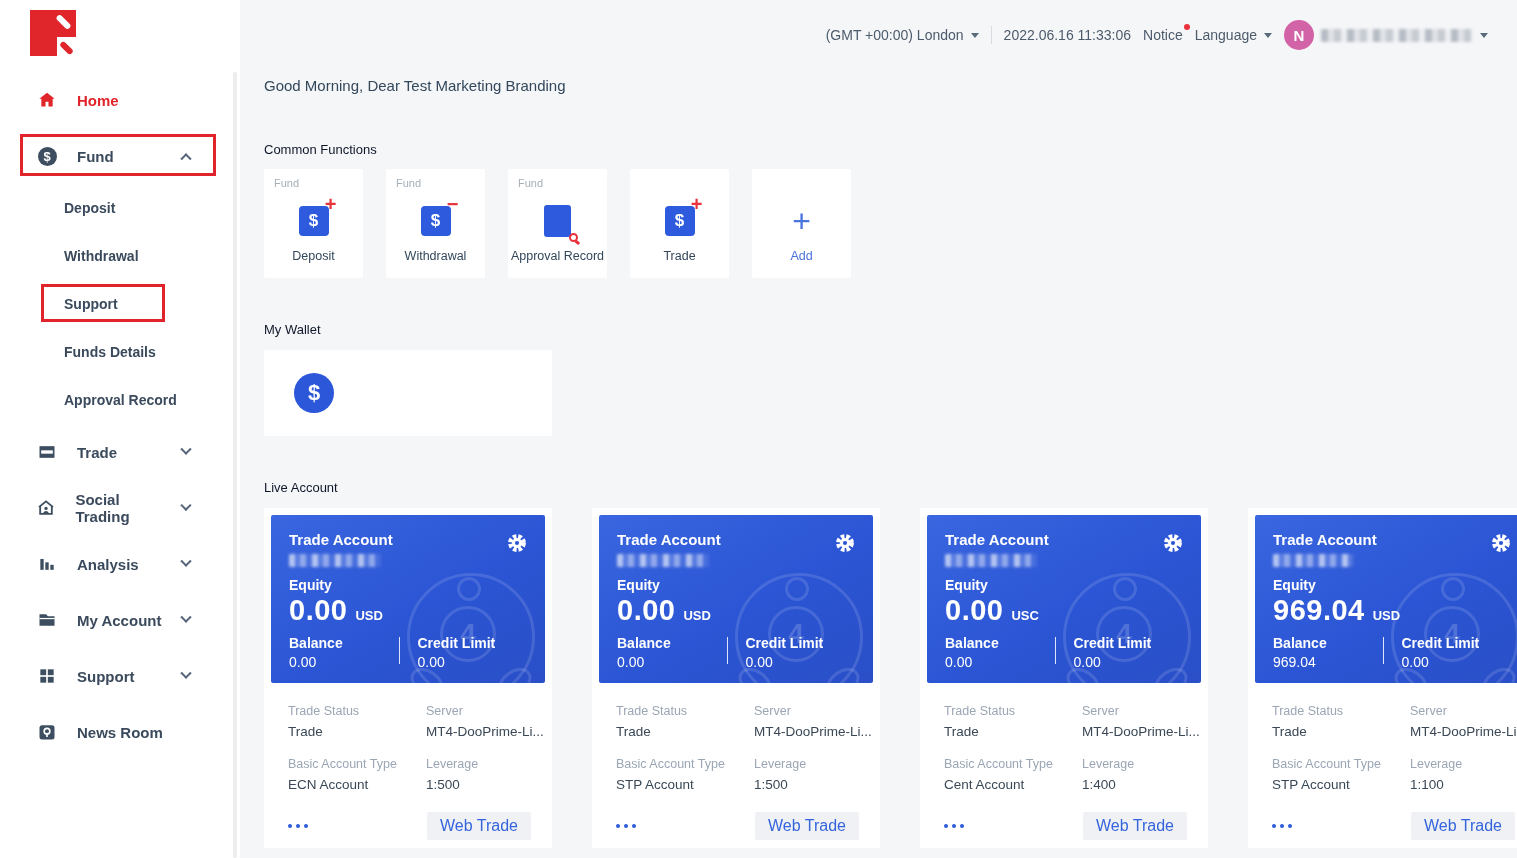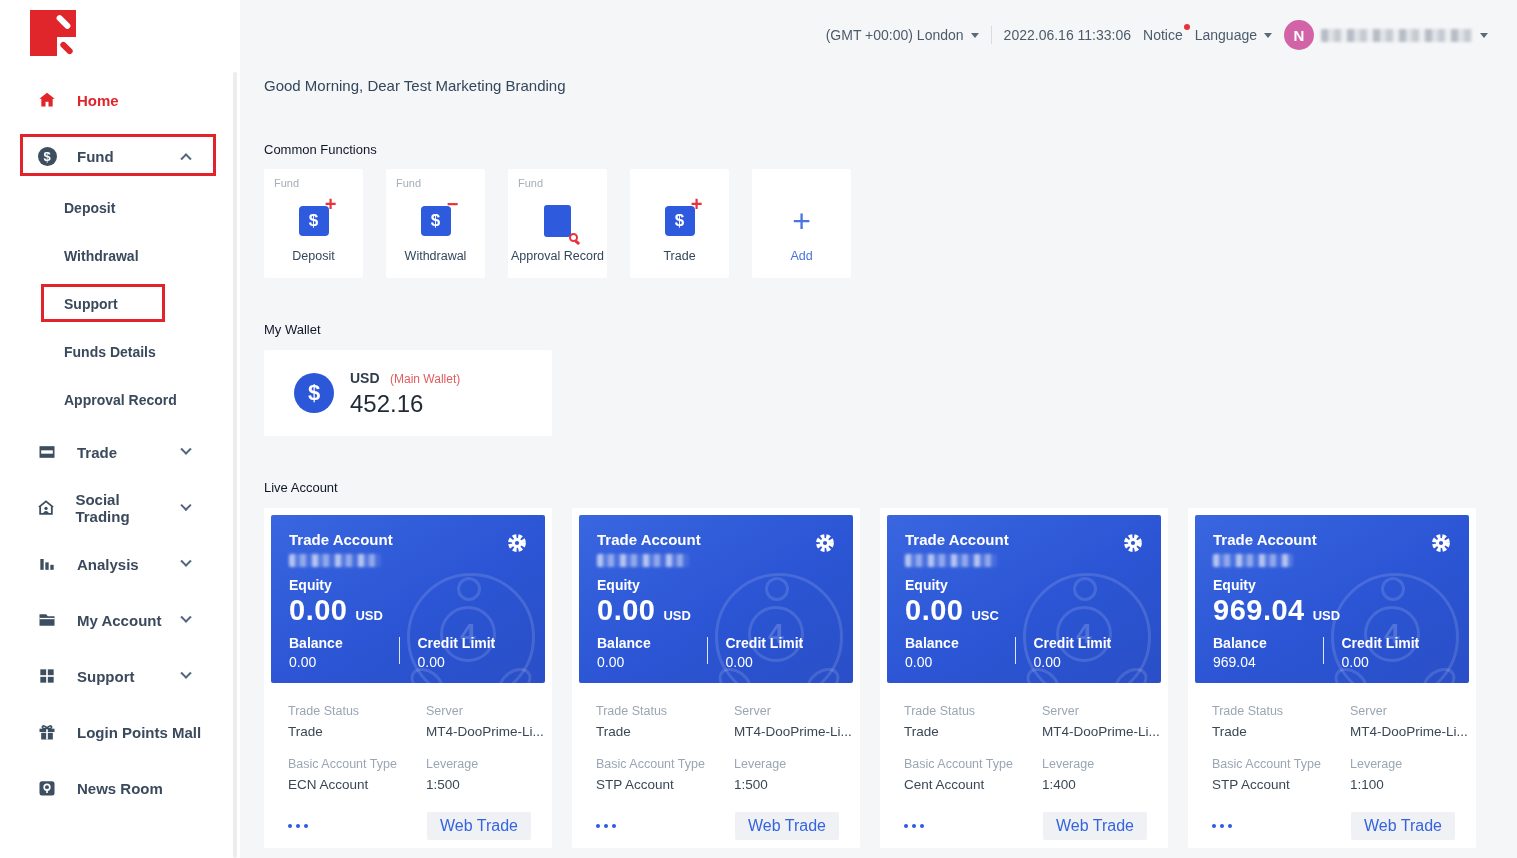--- a/index.html
+++ b/index.html
@@ -72,21 +72,21 @@
   .plus-ic { color:#4a74e0; font-size:32px; font-weight:300; line-height:30px; }
 
   .sec-wallet { margin-top:44px; }
   .wallet-card { margin-top:13px; width:288px; height:86px; background:#fff; border-radius:2px; display:flex; align-items:center; padding-left:30px; }
   .wallet-coin { width:40px; height:40px; border-radius:50%; background:#2b57d8; color:#fff; font-size:22px; font-weight:700; display:flex; align-items:center; justify-content:center; margin-right:16px; }
   .wallet-cur { font-size:14px; font-weight:700; color:#2f3d4c; }
   .wallet-tag { font-size:12px; color:#e25c5c; margin-left:6px; }
   .wallet-amt { font-size:24px; color:#1e2a36; margin-top:3px; }
 
   .sec-live { margin-top:44px; }
-  .live-row { margin-top:13px; display:flex; gap:20px;align-items:flex-end; }
+  .live-row { margin-top:13px; display:flex; gap:40px;align-items:flex-end; }
   .live-card { width:288px; background:#fff; border-radius:2px; padding:7px 7px 0 7px; height:340px; }
 
   .blue-panel { position:relative; height:168px; border-radius:2px; overflow:hidden; color:#fff;
     background:linear-gradient(150deg,#3a66e0 0%,#2b55d4 55%,#2a4fc7 100%); padding:16px 18px 0 18px; }
   .bp-head { display:flex; align-items:flex-start; justify-content:space-between; }
   .bp-title { font-size:15px; font-weight:600; }
   .gear { cursor:pointer; margin-top:2px; }
   .acct-blur { margin-top:6px; width:92px; height:13px; border-radius:2px; filter:blur(1.6px); opacity:.85;
     background:repeating-linear-gradient(90deg,rgba(255,255,255,.75) 0 6px,rgba(255,255,255,.2) 6px 11px,rgba(255,255,255,.55) 11px 17px,rgba(255,255,255,.12) 17px 23px); }
   .bp-eq-lbl { margin-top:10px; font-size:14px; font-weight:600; }
@@ -216,31 +216,20 @@
             <rect x="13" y="4" width="7" height="7" fill="#3d4e60"></rect>
             <rect x="4" y="13" width="7" height="7" fill="#3d4e60"></rect>
             <rect x="13" y="13" width="7" height="7" fill="#3d4e60"></rect>
           </svg>
       </span>
       <span class="lbl">Support</span>
       <span class="chev down"></span>
     </div>
 
 
-    <div class="nav-item">
-      <span class="ic">
-        <svg width="20" height="20" viewBox="0 0 24 24">
-            <rect x="3" y="8" width="18" height="4" fill="#3d4e60"></rect>
-            <rect x="5" y="13" width="14" height="8" fill="#3d4e60"></rect>
-            <rect x="11" y="8" width="2" height="13" fill="#fff"></rect>
-            <path fill="none" stroke="#3d4e60" stroke-width="2" d="M12 7.5c-2-3.5-6-3.5-5.5-1s5.5 1 5.5 1zm0 0c2-3.5 6-3.5 5.5-1s-5.5 1-5.5 1z"></path>
-          </svg>
-      </span>
-      <span class="lbl">Login Points Mall</span>
-    </div>
 
     <div class="nav-item">
       <span class="ic">
         <svg width="20" height="20" viewBox="0 0 24 24">
             <rect x="3" y="4" width="18" height="17" rx="3" fill="#3d4e60"></rect>
             <circle cx="12" cy="11" r="3.4" fill="none" stroke="#fff" stroke-width="2"></circle>
             <rect x="11" y="13" width="2" height="5" fill="#fff"></rect>
           </svg>
       </span>
       <span class="lbl">News Room</span>
@@ -326,27 +315,20 @@
         <div class="cf-lbl blue">Add</div>
       </div>
 
     </div>
   </div>
 
   <div class="sec-wallet">
     <div class="section-title">My Wallet</div>
     <div class="wallet-card">
       <span class="wallet-coin">$</span>
-      <div>
-        <div>
-          <span class="wallet-cur">USD</span>
-          <span class="wallet-tag">(Main Wallet)</span>
-        </div>
-        <div class="wallet-amt">452.16</div>
-      </div>
     </div>
   </div>
 
   <div class="sec-live">
     <div class="section-title">Live Account</div>
     <div class="live-row">
 
       <div class="live-card">
         <div class="blue-panel">
           <div class="bp-head">

